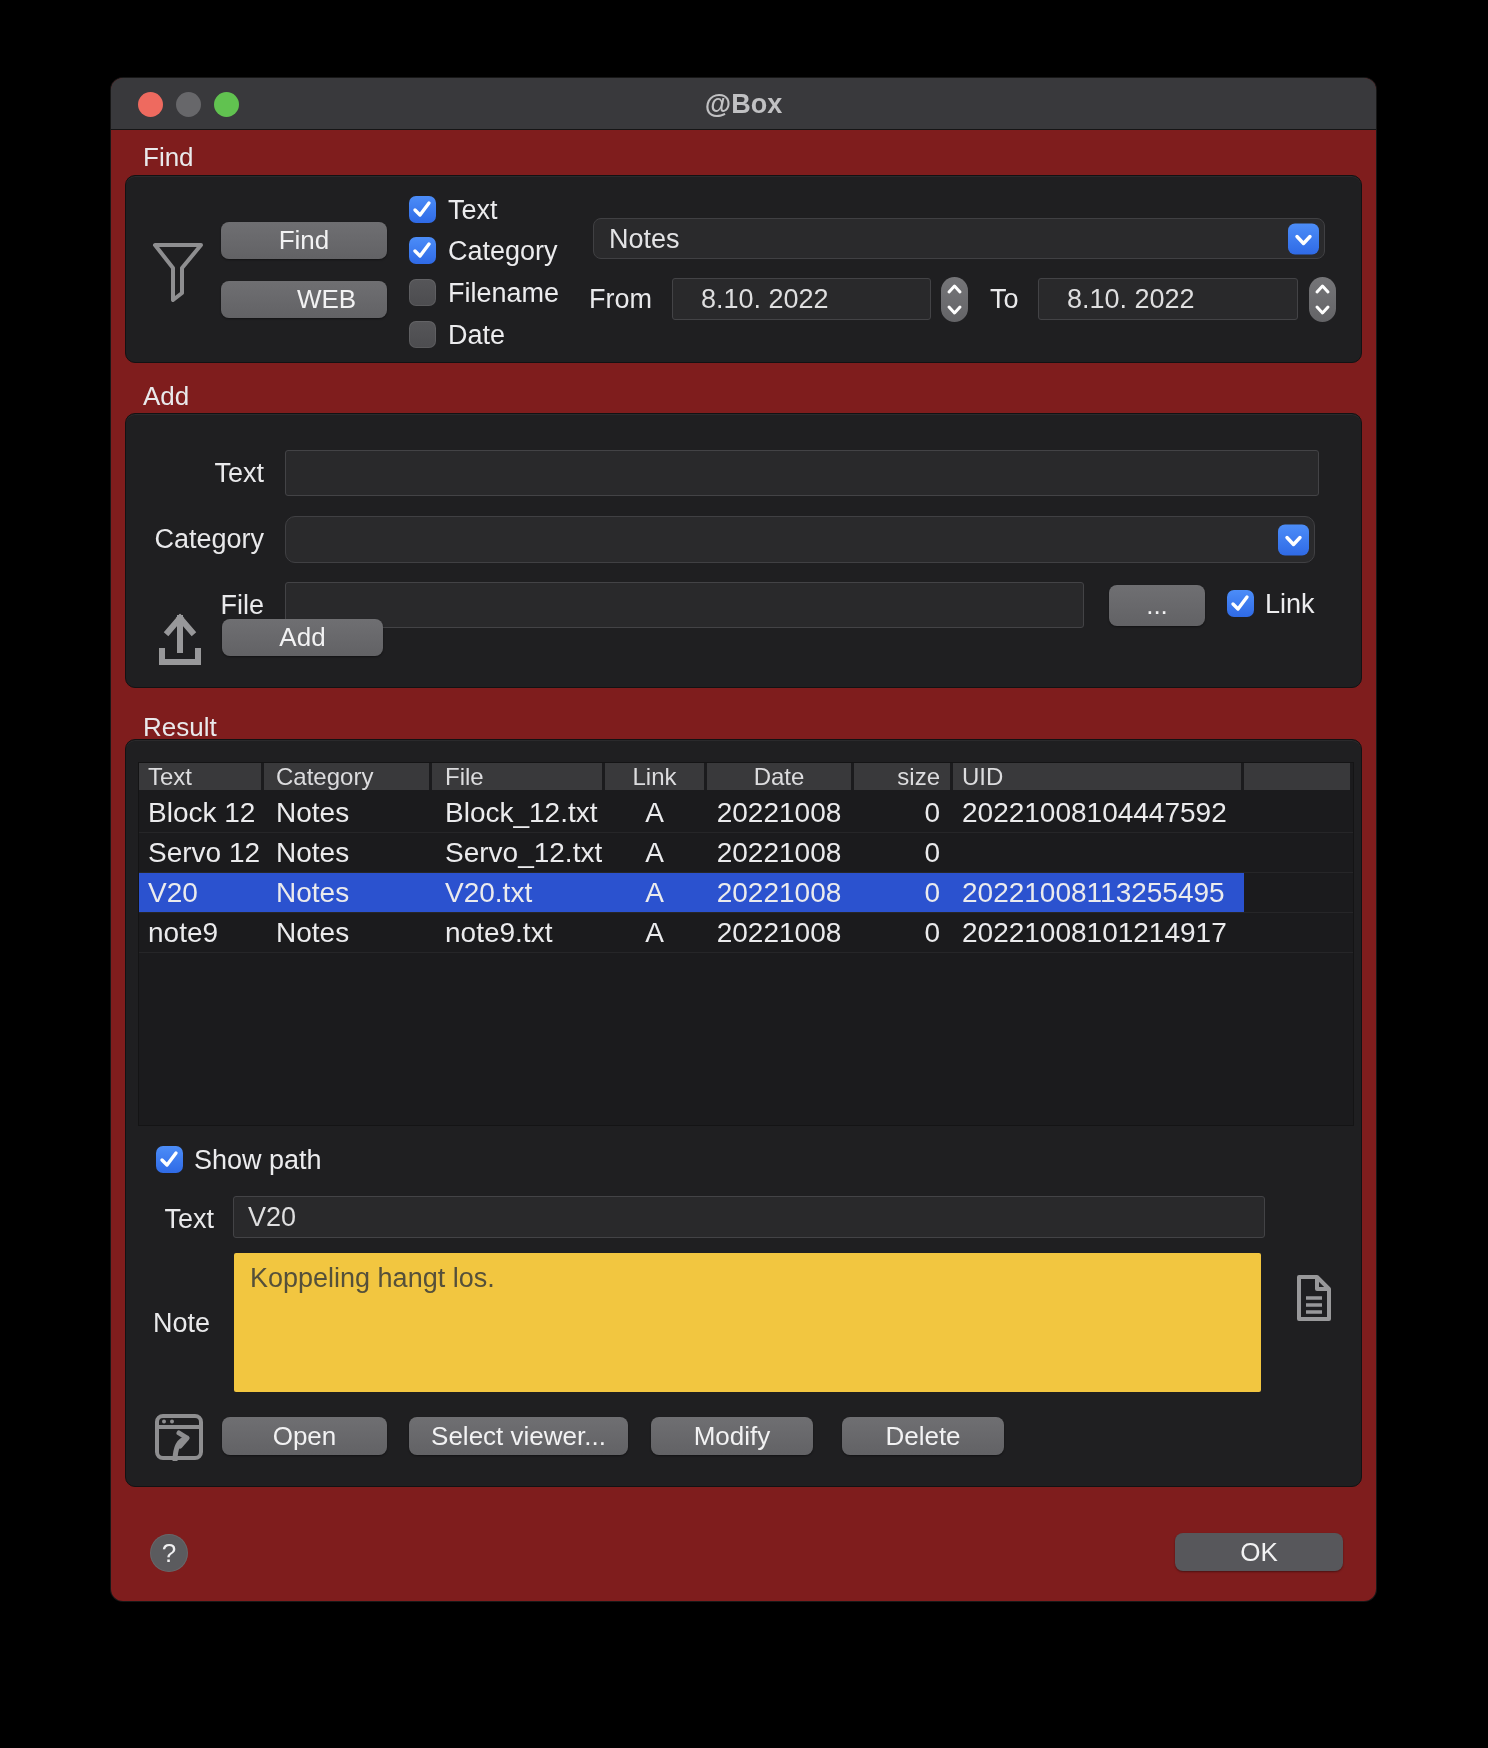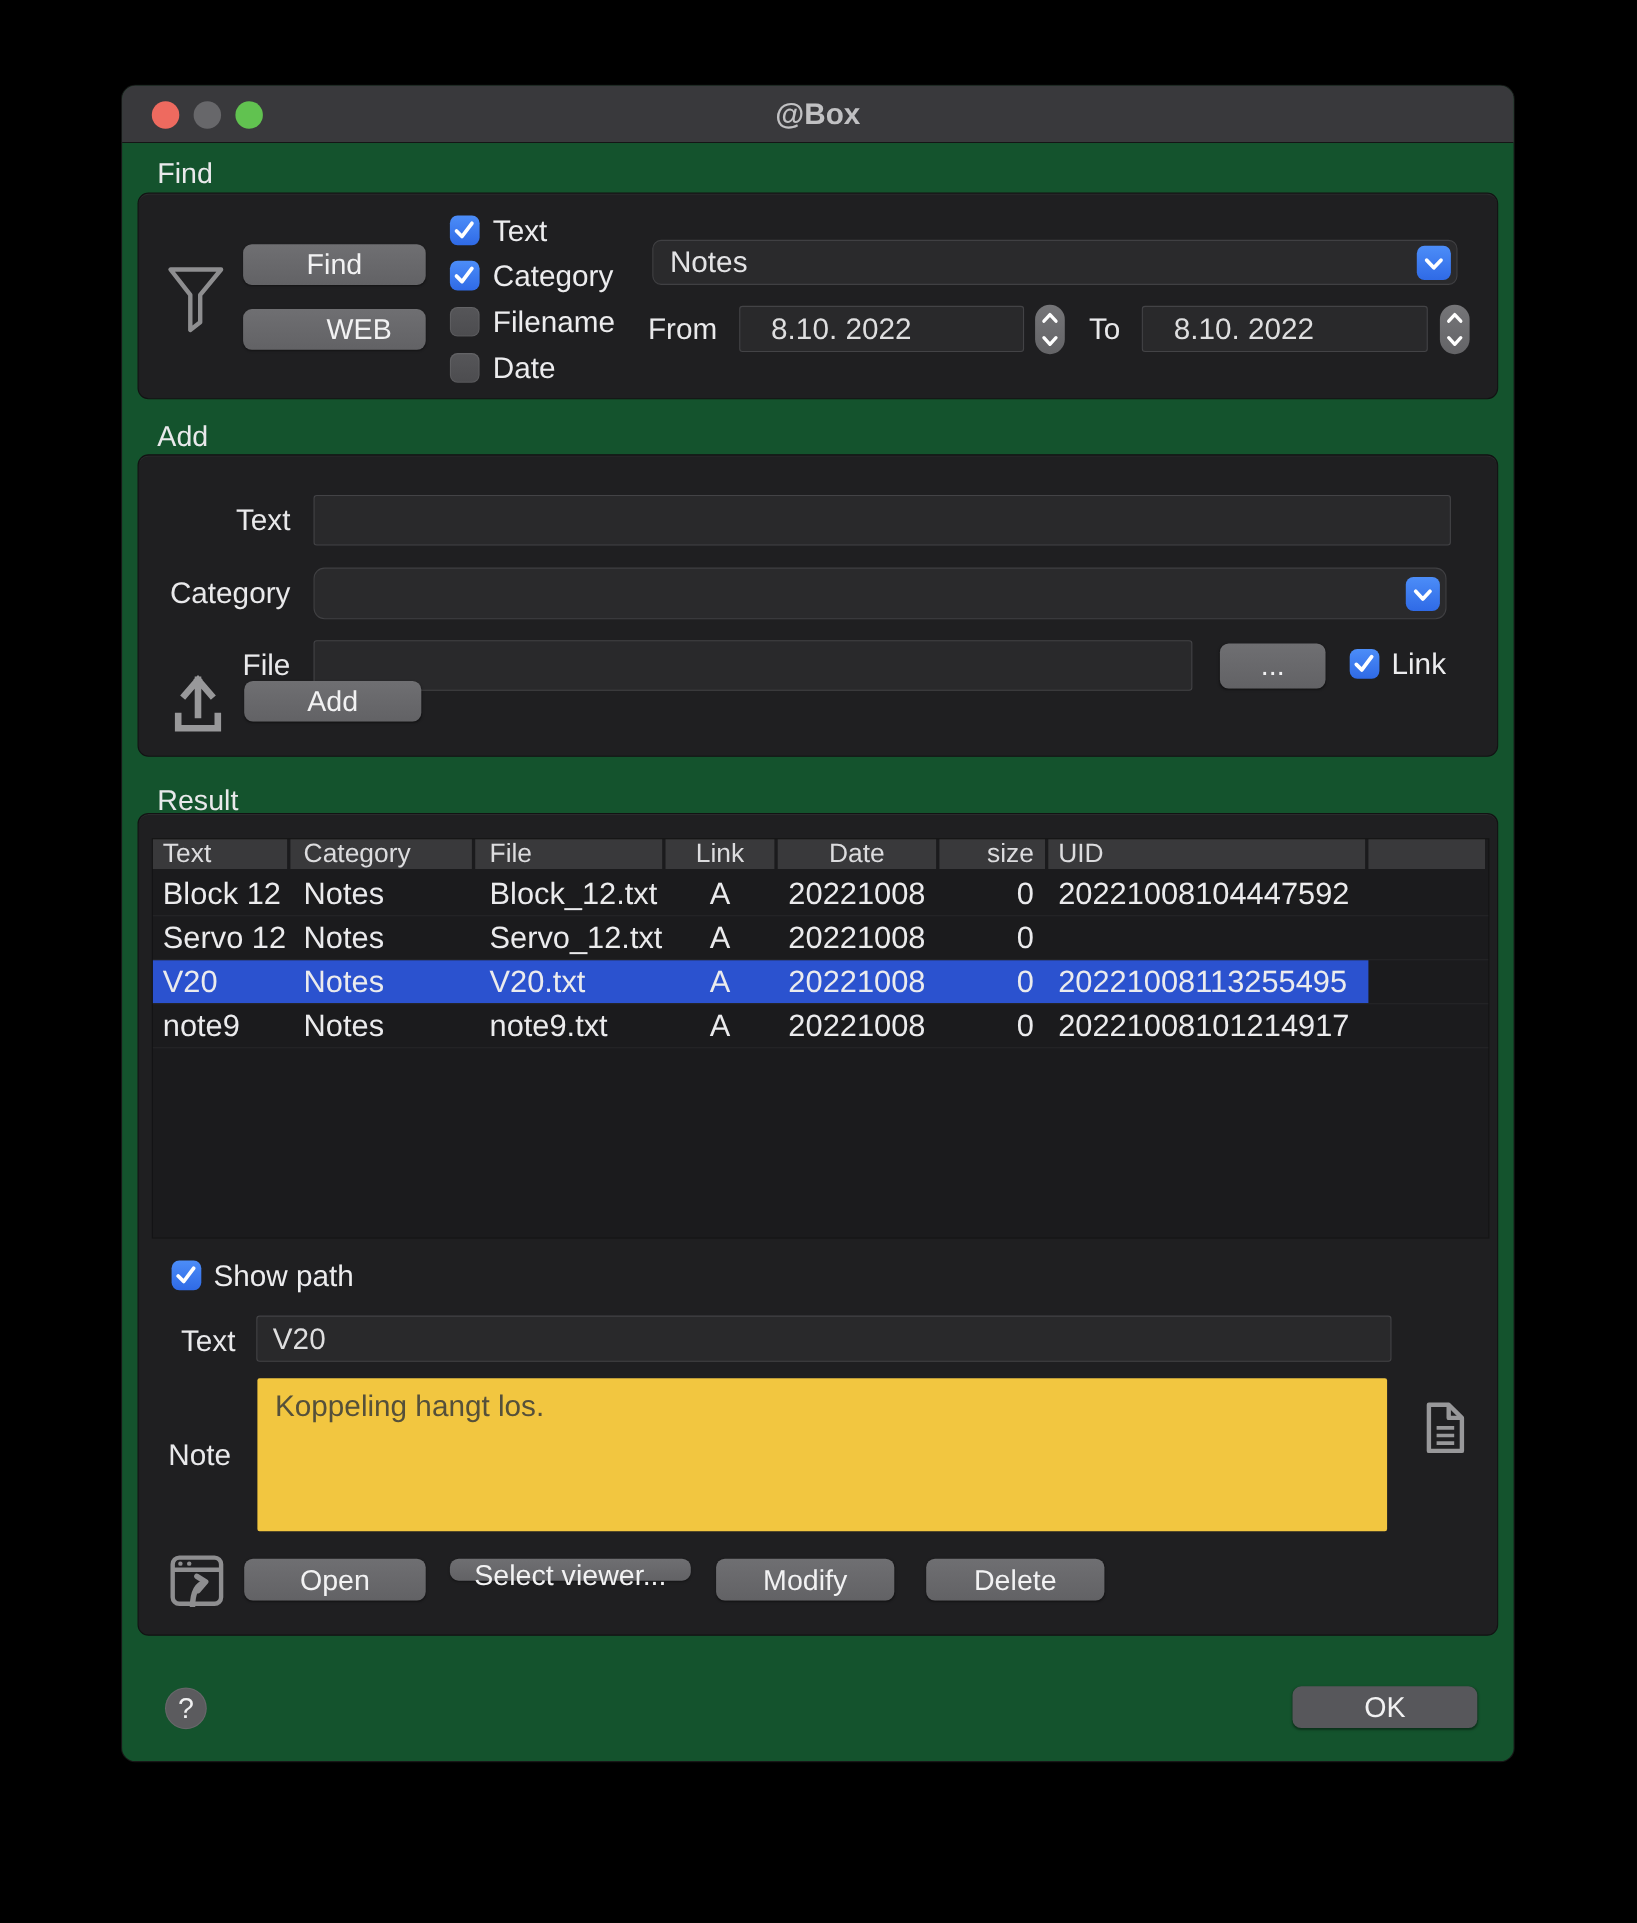--- a/index.html
+++ b/index.html
@@ -1,18 +1,18 @@
 <!DOCTYPE html>
 <html><head>
 <meta charset="utf-8">
 <style>
   * { margin:0; padding:0; box-sizing:border-box; }
   html,body { width:1488px; height:1748px; background:#000; font-family:"Liberation Sans",sans-serif; }
   .window { position:absolute; left:111px; top:78px; width:1265px; height:1523px;
-            background:#14532d; border-radius:12px; box-shadow:0 0 0 1px rgba(255,255,255,0.09), 0 18px 50px rgba(0,0,0,0.7); }
+            background:#7f1d1d; border-radius:12px; box-shadow:0 0 0 1px rgba(255,255,255,0.09), 0 18px 50px rgba(0,0,0,0.7); }
   .titlebar { position:absolute; left:0; top:0; right:0; height:52px; background:#39393c;
               border-radius:12px 12px 0 0; border-bottom:1px solid #151516; }
   .title { position:absolute; left:0; right:0; top:0; height:52px; line-height:52px; text-align:center;
            color:#c1c1c3; font-size:27px; font-weight:bold; }
   .light { position:absolute; top:14px; width:25px; height:25px; border-radius:50%; }
   .light.red   { left:27px;  background:#ee6a5f; }
   .light.gray  { left:65px;  background:#67676a; }
   .light.green { left:103px; background:#61c250; }
 
   .grouplabel { position:absolute; color:#e9e9eb; font-size:26px; }
@@ -244,19 +244,19 @@
   <svg class="icon" style="left:42px; top:1333px;" width="52" height="52" viewBox="0 0 52 52">
     <rect x="4" y="5" width="44" height="42" rx="6" fill="none" stroke="#8e8e90" stroke-width="4"></rect>
     <line x1="4" y1="16" x2="48" y2="16" stroke="#8e8e90" stroke-width="4"></line>
     <circle cx="11" cy="10.5" r="2" fill="#8e8e90"></circle>
       <circle cx="19" cy="10.5" r="2" fill="#8e8e90"></circle>
     <path d="M22 50 Q22 30 34 27" fill="none" stroke="#8e8e90" stroke-width="5"></path>
     <path d="M34 27 l-8 -5 M34 27 l-7 8" fill="none" stroke="#8e8e90" stroke-width="5" stroke-linecap="round"></path>
   </svg>
 
   <button class="btn" style="left:111px; top:1339px; width:165px; height:38px;">Open</button>
-  <button class="btn" style="left:298px; top:1339px; width:219px; height:20px;">Select viewer...</button>
+  <button class="btn" style="left:298px; top:1339px; width:219px; height:38px;">Select viewer...</button>
   <button class="btn" style="left:540px; top:1339px; width:162px; height:38px;">Modify</button>
   <button class="btn" style="left:731px; top:1339px; width:162px; height:38px;">Delete</button>
 
   <div class="helpbtn">?</div>
   <button class="btn dark" style="left:1064px; top:1455px; width:168px; height:38px;">OK</button>
 </div>
 
 </body></html>

